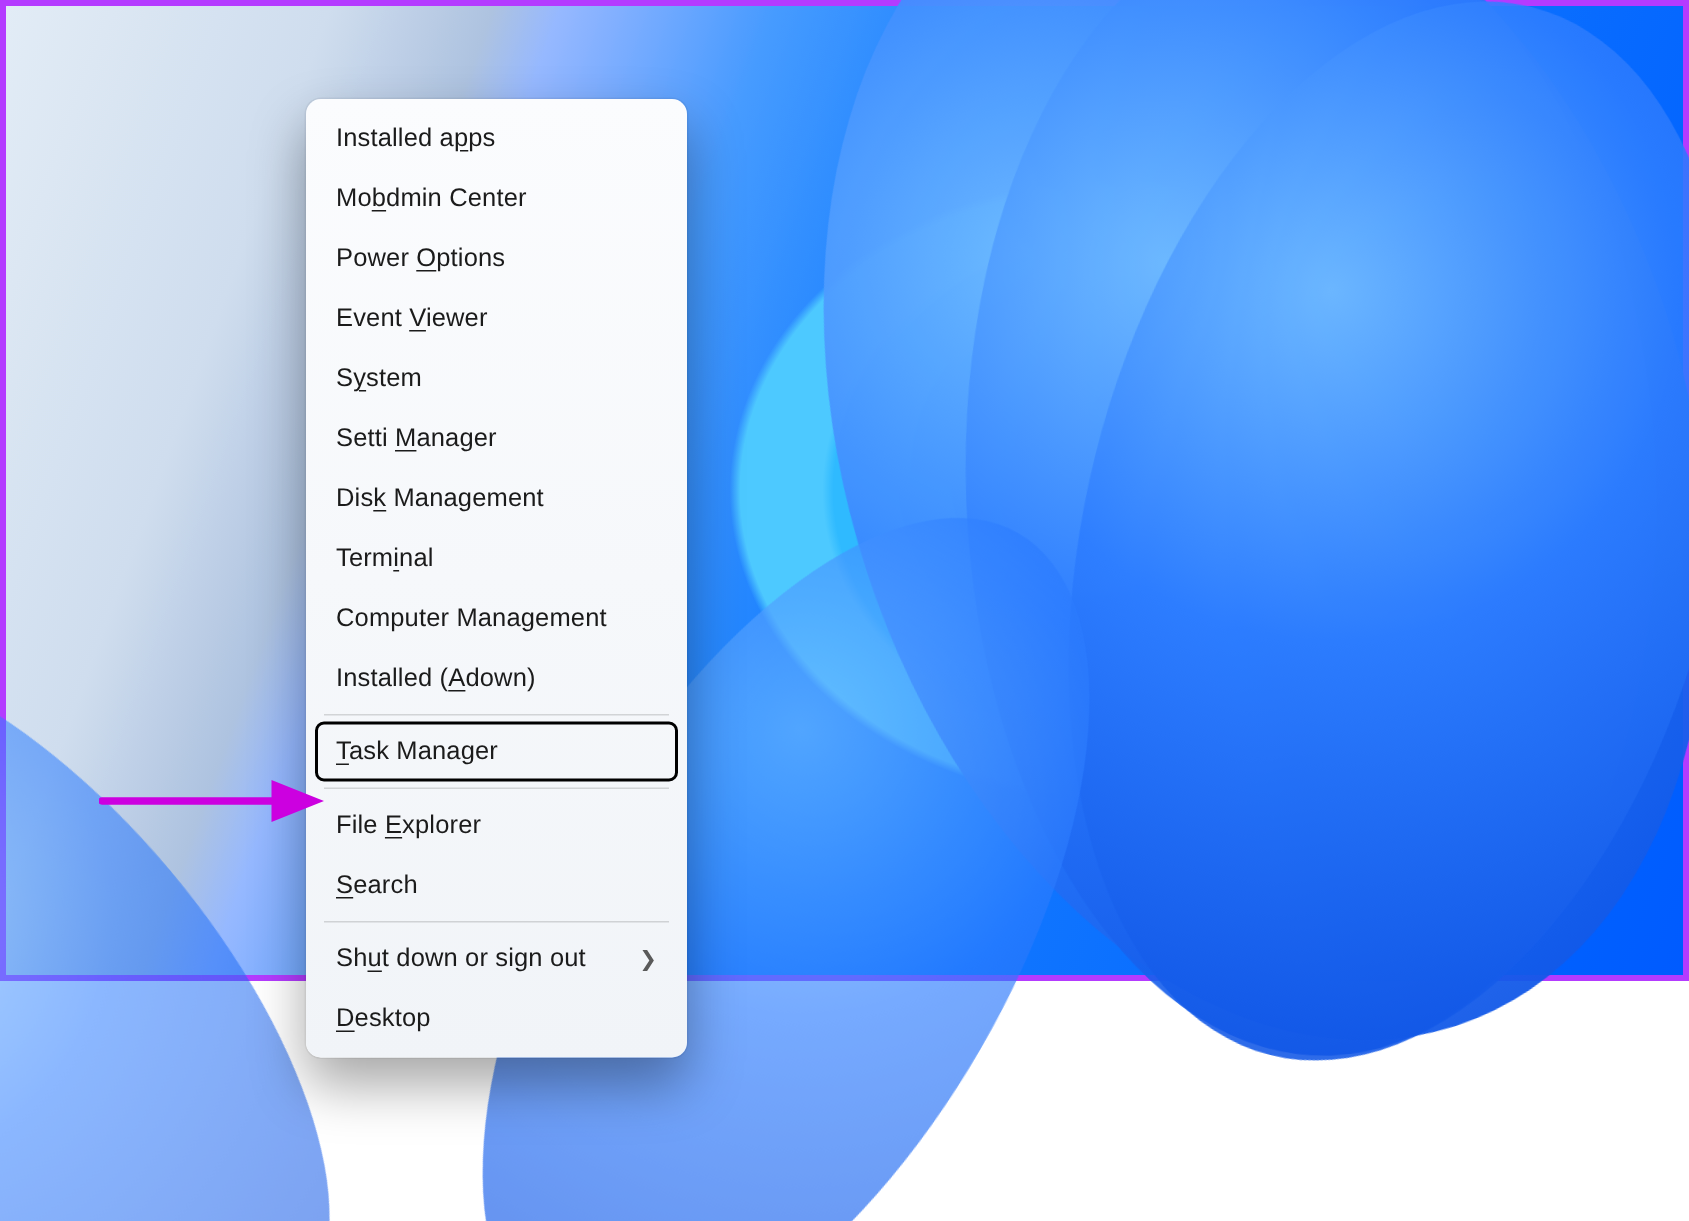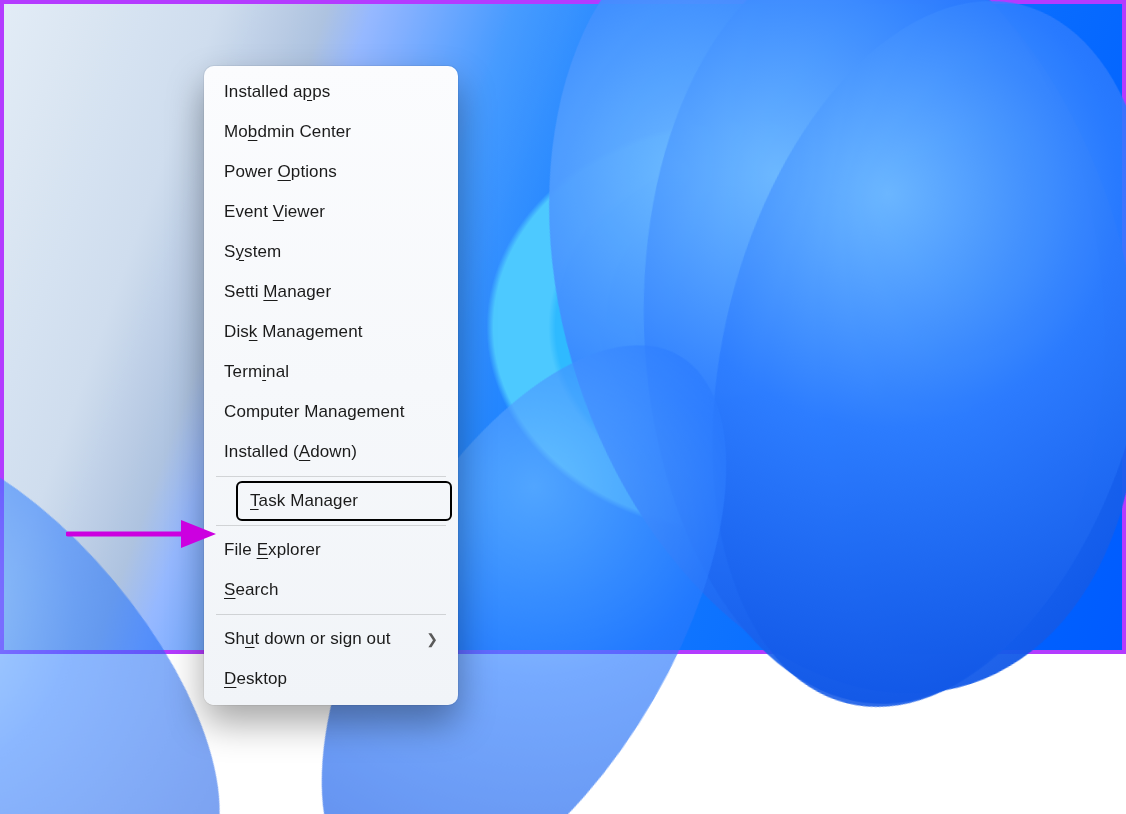--- a/index.html
+++ b/index.html
@@ -83,21 +83,20 @@
     cursor: default;
     font-size: 17px;
     letter-spacing: .1px;
     color: #1b1b1b;
   }
 
   .menu .item.highlight {
     border: 2px solid #000;
     height: 36px;          
     padding: 0 12px;
-    margin-left: 26px;
   }
 
   .menu .sep {
     height: 1px;
     background: rgba(0,0,0,.14);
     margin: 4px 6px;
   }
 
   .chev {
     font-size: 14px;

